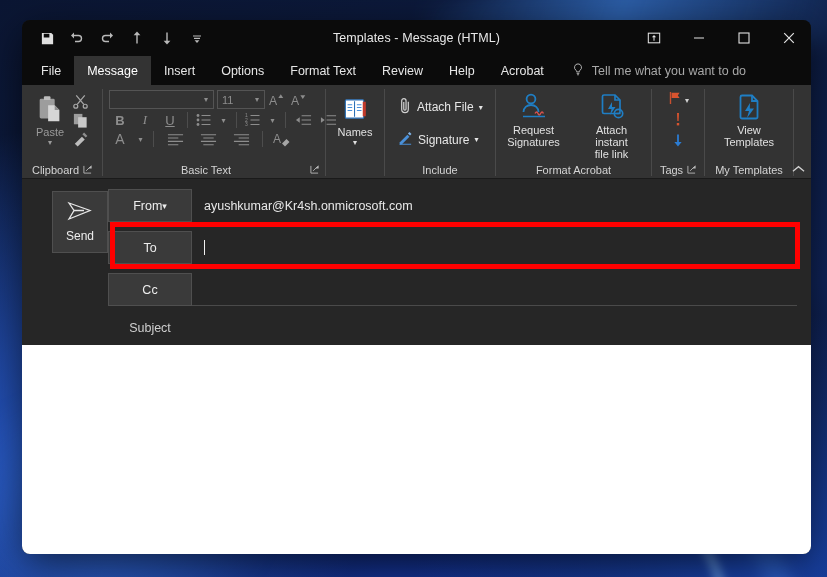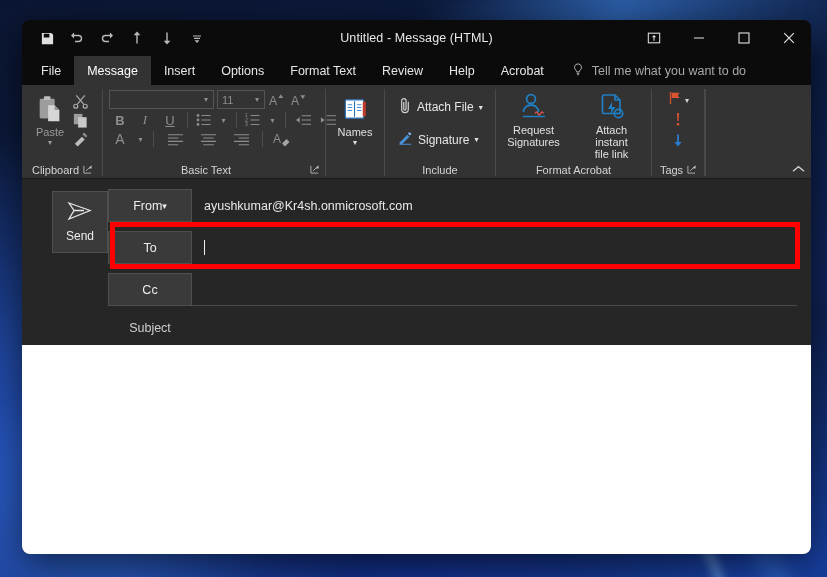--- a/index.html
+++ b/index.html
@@ -226,21 +226,21 @@
               <path fill="#b9b9b9" d="M8 14.4l3.4-3.6H4.6z"></path>
             </svg>
         </div>
         <div class="qat-btn">
           <svg width="16" height="16" viewBox="0 0 16 16">
               <path stroke="#b9b9b9" stroke-width="1.2" d="M4 6h8M5 8.4h6"></path>
               <path fill="#b9b9b9" d="M5.6 10.2h4.8L8 13z"></path>
             </svg>
         </div>
       </div>
-      <div id="titletext">Untitled  -  Message (HTML)</div>
+      <div id="titletext">Templates  -  Message (HTML)</div>
       <div id="wincontrols">
         <div class="wc">
           <svg width="14" height="14" viewBox="0 0 16 16">
               <rect x="1.5" y="2.5" width="13" height="11" fill="none" stroke="#e3e3e3" stroke-width="1.2"></rect>
               <path stroke="#e3e3e3" stroke-width="1.2" d="M8 11V6.2"></path>
               <path fill="#e3e3e3" d="M8 4.6 5.6 7.2h4.8z"></path>
             </svg>
         </div>
         <div class="wc">
           <svg width="12" height="12" viewBox="0 0 12 12">
@@ -542,20 +542,36 @@
             <svg width="9" height="9" viewBox="0 0 10 10">
                 <path stroke="#b9b9b9" stroke-width="1" fill="none" d="M1 1v8h8"></path>
                 <path stroke="#b9b9b9" stroke-width="1" d="M3.5 6.5L8.5 1.5"></path>
                 <path fill="#b9b9b9" d="M9.6 0.4V4h-3.6z"></path>
               </svg>
           </span>
         </div>
       </div>
       <div class="gsep"></div>
 
+      <div class="group" style="width:88px">
+        <div class="gbody" style="justify-content:center;padding-top:3px">
+          <div class="bigbtn" style="width:80px">
+            <span class="ic">
+              <svg width="30" height="30" viewBox="0 0 30 30">
+                <path d="M8 3.5h10l5.5 5.5V25a1.5 1.5 0 0 1-1.5 1.5H8A1.5 1.5 0 0 1 6.5 25V5A1.5 1.5 0 0 1 8 3.5z" fill="none" stroke="#1f7ec4" stroke-width="1.8"></path>
+                <path d="M18 3.5V9h5.5" fill="none" stroke="#1f7ec4" stroke-width="1.8"></path>
+                <path d="M16 11l-5 8h4l-2 7 7-9.5h-4.2z" fill="#1f7ec4"></path>
+              </svg>
+            </span>
+            <span>View</span>
+            <span>Templates</span>
+          </div>
+        </div>
+        <div class="glabel">My Templates</div>
+      </div>
       <div class="gsep"></div>
 
       <div id="collapse">
         <svg width="13" height="9" viewBox="0 0 14 9">
             <path fill="none" stroke="#cfcfcf" stroke-width="1.4" d="M1 6.5L7 1.5l6 5"></path>
           </svg>
       </div>
     </div>
 
     <div id="headerarea">

